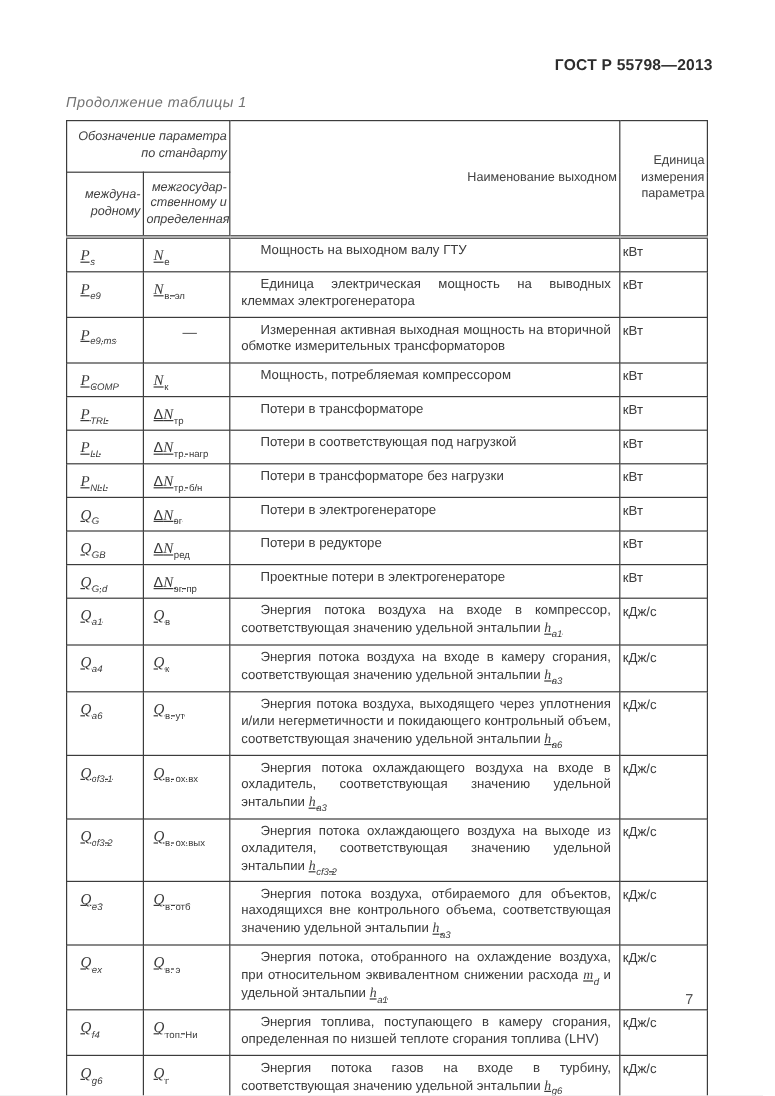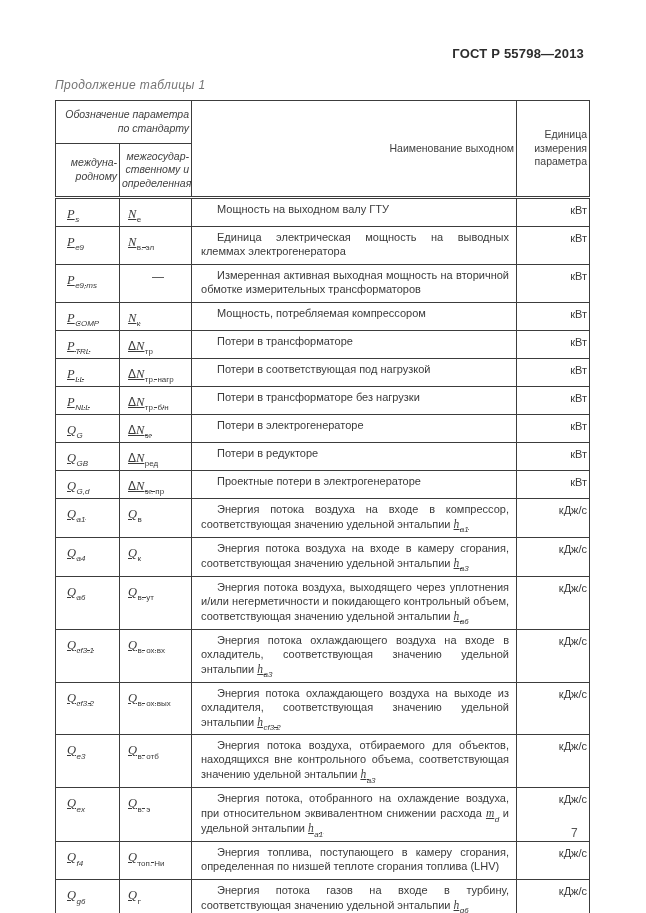--- a/index.html
+++ b/index.html
@@ -6,21 +6,21 @@
   .page {
     position: relative;
     width: 646px; height: 913px;
     background: #ffffff;
     font-family: "Liberation Sans", sans-serif;
     color: #3a3a3a;
     margin: 0 auto;
     overflow: hidden;
   }
   .doc-header {
-    position: absolute; top: 46px; right: 62px;
+    position: absolute; top: 46px; right: 52px;
     font-size: 13px; font-weight: bold; color: #2d2d2d;
     letter-spacing: 0.2px;
   }
   .caption {
     position: absolute; top: 78px; left: 55px;
     font-size: 12px; font-style: italic; color: #737373;
     letter-spacing: 0.4px;
   }
   table.params {
     position: absolute; top: 100px; left: 55px;
@@ -51,21 +51,21 @@
 
   td.c-intl { padding: 5px 3px 4px 11px; }
   td.c-natl { padding: 5px 3px 4px 8px; }
   td.c-name {
     font-size: 11px; line-height: 1.27;
     text-align: justify;
     padding: 4px 7px 5px 9px;
     text-indent: 16px;
   }
   td.c-unit {
-    font-size: 11px; text-align: right;
+    font-size: 11px; text-align: left;
     padding: 5px 2px 4px 2px;
     margin-left: 10px;
   }
   .sym { font-size: 12px; white-space: nowrap; text-decoration: underline; }
   .sym i { font-style: italic; font-family: "Liberation Serif", serif; font-size: 12.5px; }
   .sym .pre { font-style: normal; }
   .sym sub {
     font-size: 8px; line-height: 0;
     position: relative; top: 1px; left: 0.5px;
     font-style: normal;

